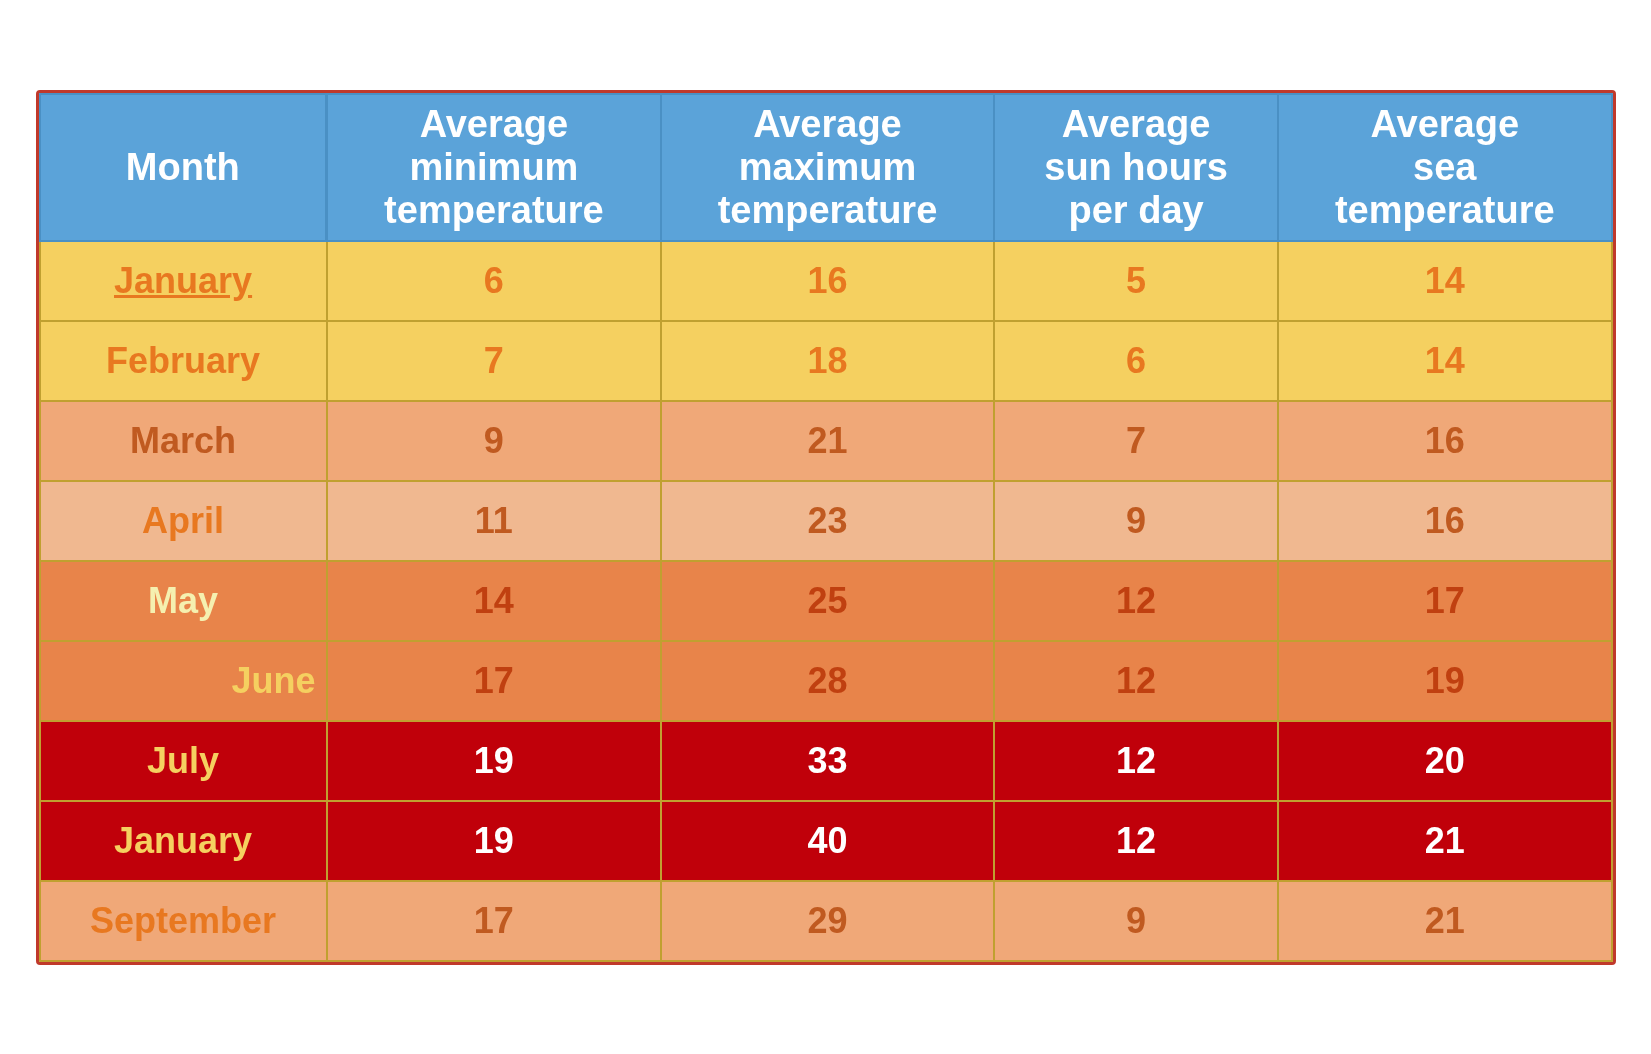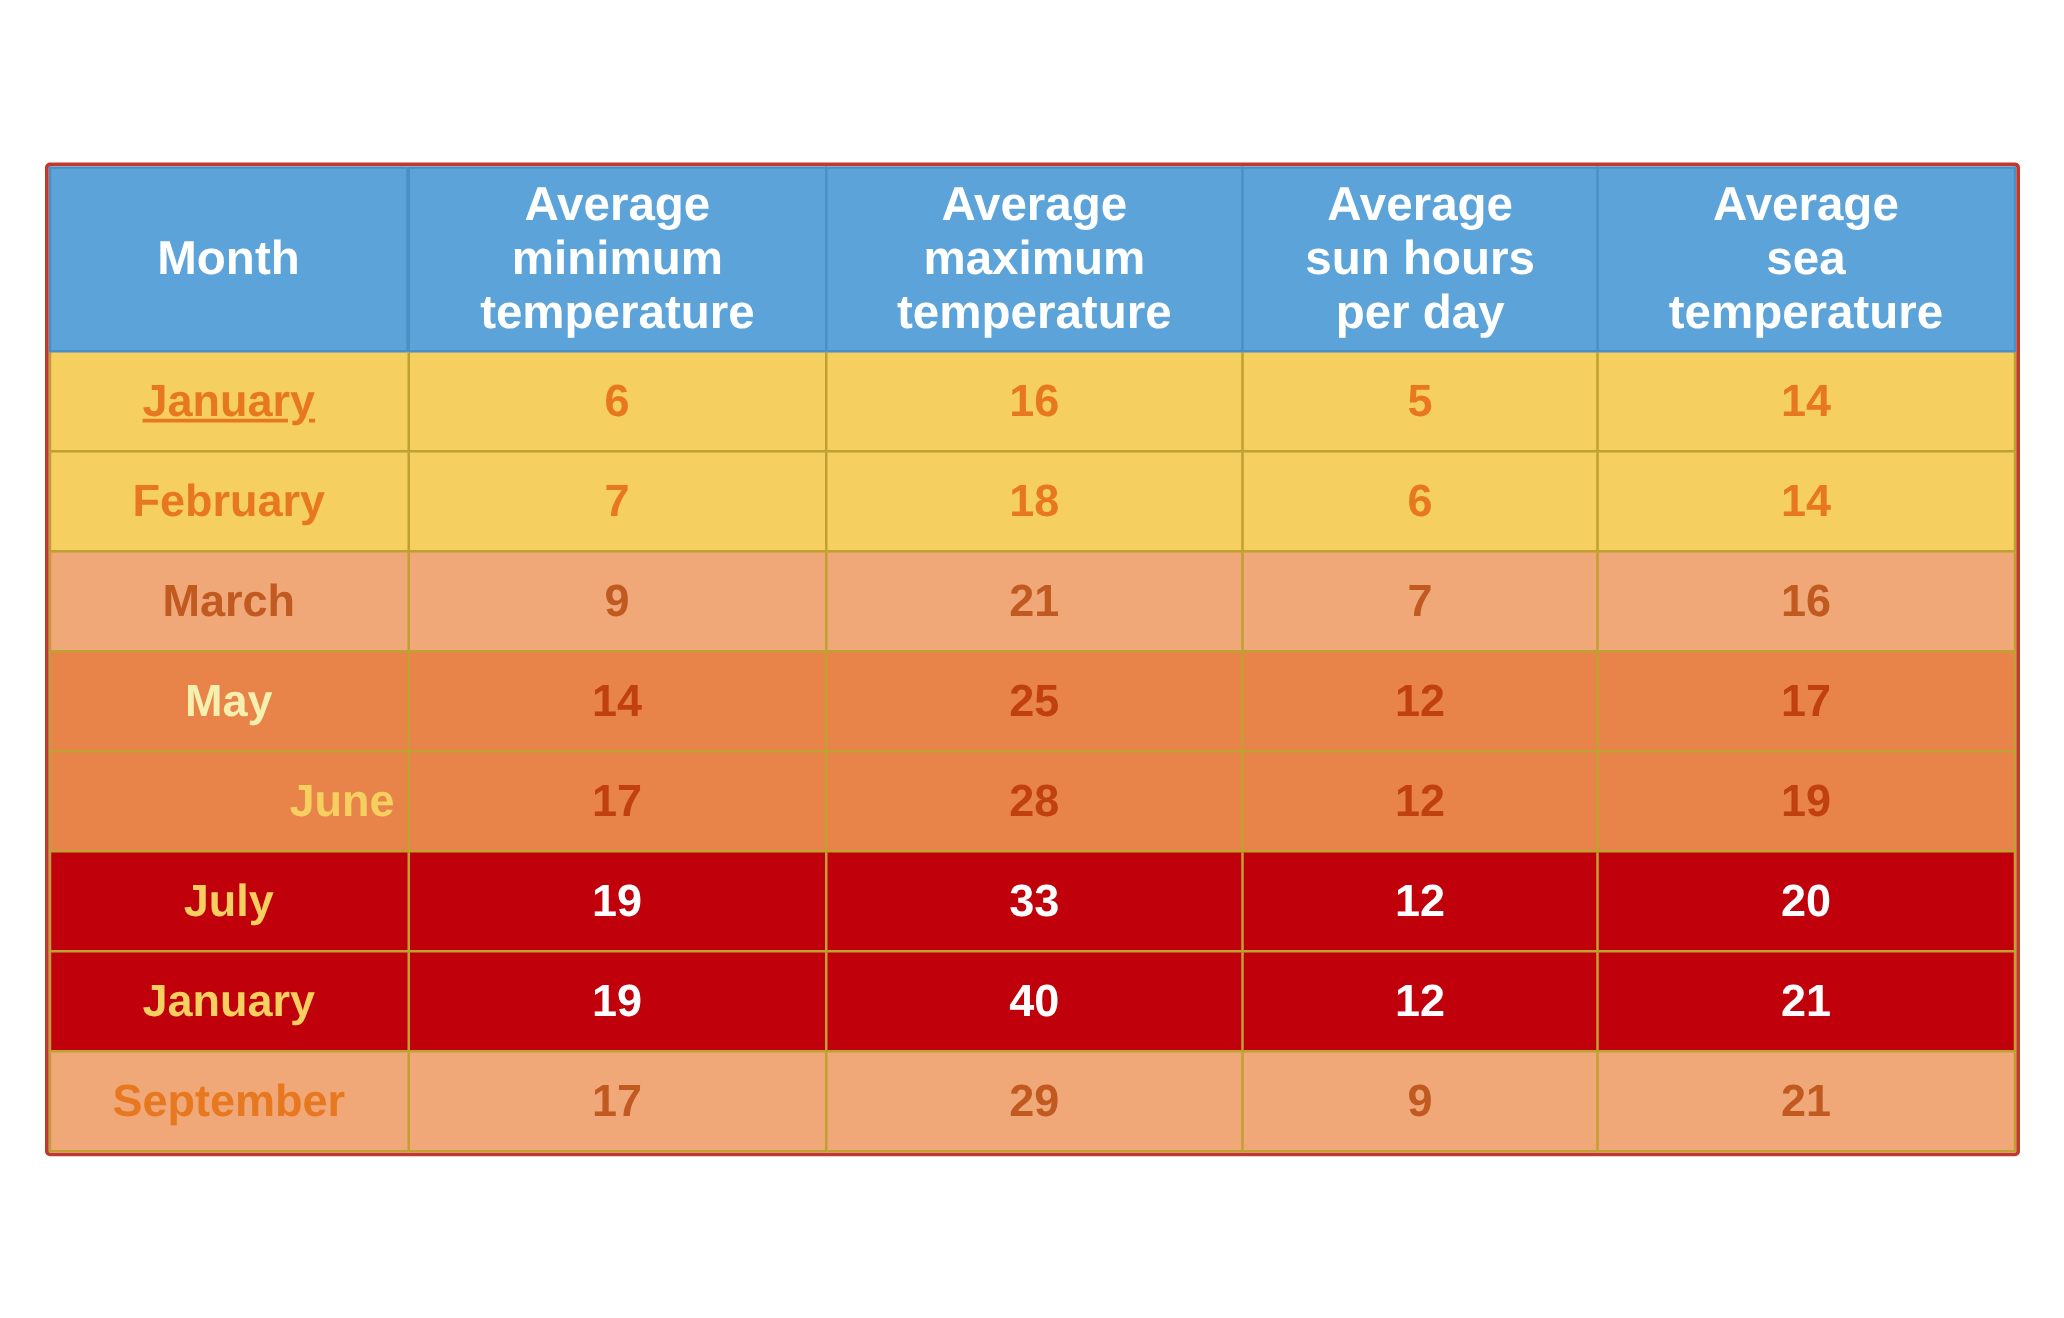--- a/index.html
+++ b/index.html
@@ -124,20 +124,27 @@
           <td class="val">6</td>
           <td class="val">14</td>
         </tr>
         <tr class="row-march">
           <td class="month-march">March</td>
           <td class="val">9</td>
           <td class="val">21</td>
           <td class="val">7</td>
           <td class="val">16</td>
         </tr>
+        <tr class="row-april">
+          <td class="month-april">April</td>
+          <td class="val">11</td>
+          <td class="val">23</td>
+          <td class="val">9</td>
+          <td class="val">16</td>
+        </tr>
         <tr class="row-may">
           <td class="month-may">May</td>
           <td class="val">14</td>
           <td class="val">25</td>
           <td class="val">12</td>
           <td class="val">17</td>
         </tr>
         <tr class="row-june">
           <td class="month-june">June</td>
           <td class="val">17</td>

